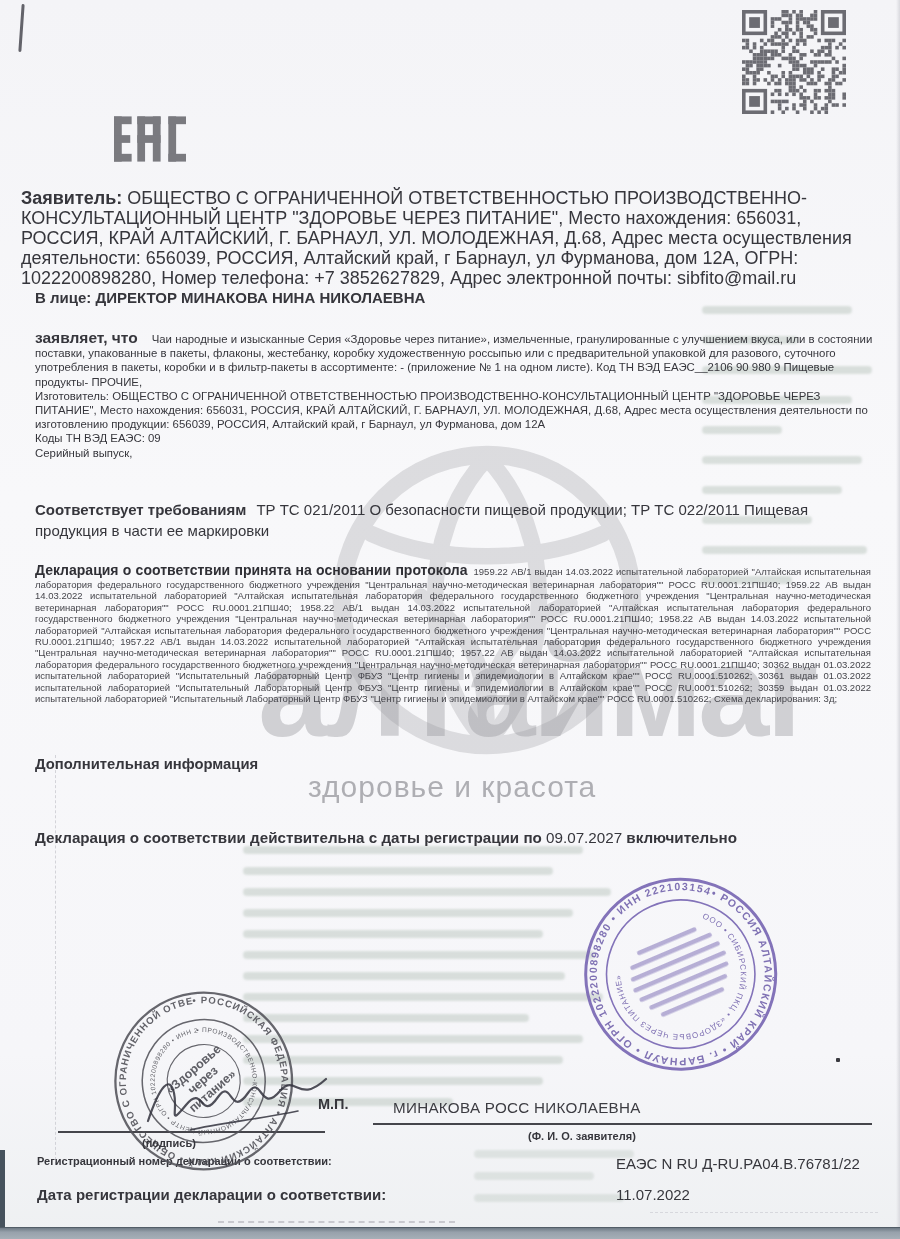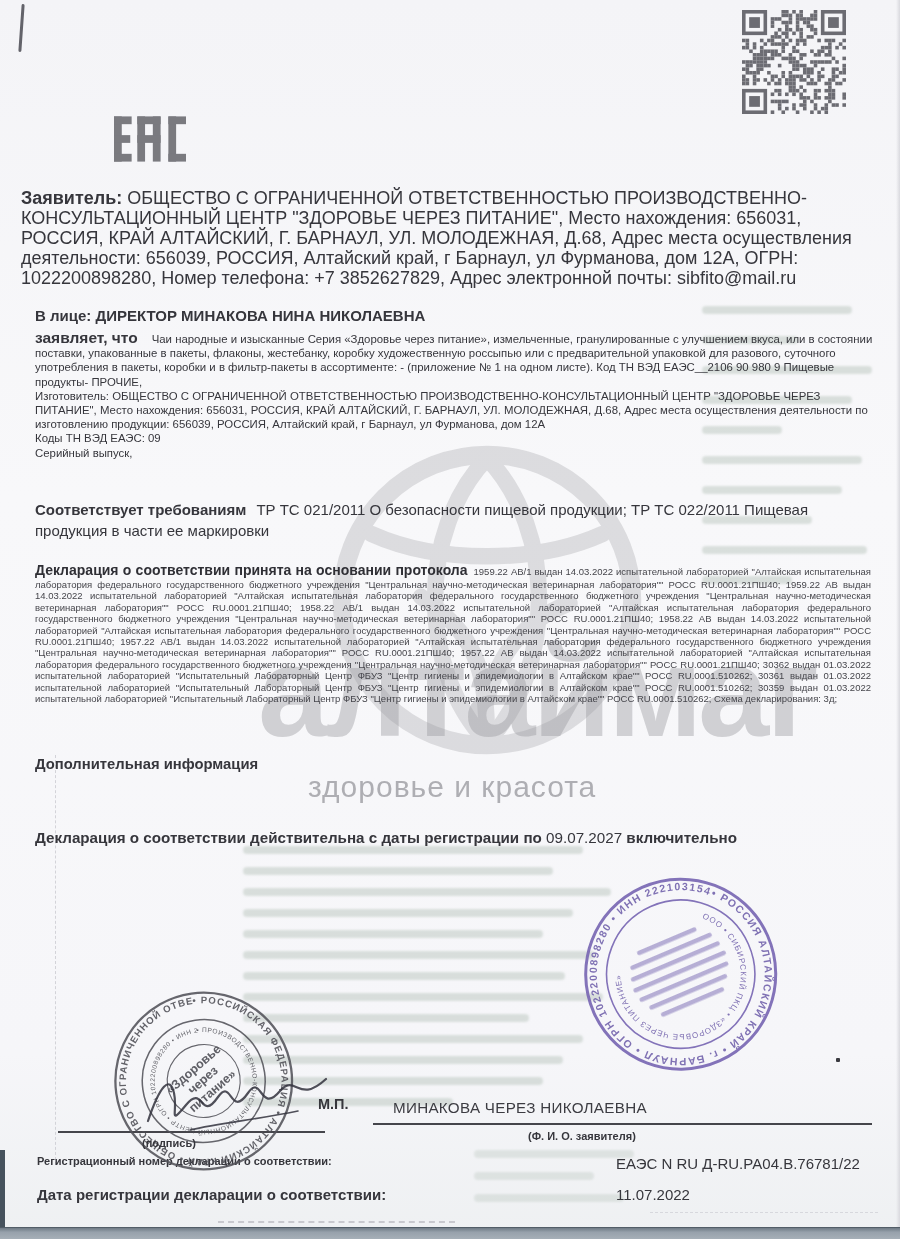--- a/index.html
+++ b/index.html
@@ -10,21 +10,21 @@
   }
   .abs{position:absolute;}
   .b{font-weight:bold;}
   
   .eac-logo{left:114px;top:116px;}
   .union-title{left:120px;top:119px;width:700px;text-align:center;font-size:15px;font-weight:bold;letter-spacing:.3px;color:#3a3a40;z-index:2;}
   .doc-title{left:120px;top:150px;width:700px;text-align:center;font-size:14.5px;font-weight:bold;letter-spacing:.3px;color:#3a3a40;z-index:2;}
   .qr{left:742px;top:10px;z-index:2;}
   
   .applicant{left:21px;top:188px;width:838px;font-size:18px;line-height:20px;z-index:2;}
-  .person{left:35px;top:307px;width:820px;font-size:15px;font-weight:bold;z-index:2;}
+  .person{left:35px;top:289px;width:820px;font-size:15px;font-weight:bold;z-index:2;}
   .declares{left:35px;top:331px;width:840px;font-size:11.4px;line-height:14.2px;z-index:2;}
   .declares .lead{font-size:15.5px;font-weight:bold;margin-right:14px;}
   .complies{left:35px;top:499px;width:802px;font-size:15px;line-height:21px;z-index:2;}
   .complies .lead{font-weight:bold;margin-right:10px;}
   .protocol{left:35px;top:562px;width:836px;font-size:9.5px;line-height:11.4px;text-align:justify;color:#45454b;z-index:2;}
   .protocol .lead{font-size:14px;font-weight:bold;color:#2f2f35;margin-right:6px;line-height:17px;}
   .additional{left:35px;top:756px;font-size:14.8px;font-weight:bold;z-index:2;}
   .validity{left:35px;top:822px;width:745px;font-size:15.2px;line-height:31px;font-weight:bold;z-index:2;}
   .validity .date{font-weight:normal;margin-top:12px;}
   
@@ -515,21 +515,21 @@
   </div>
 
   <div class="abs signature">
     <svg width="230" height="110" viewBox="0 0 230 110" fill="none" stroke="#33333e" stroke-width="2.2" stroke-linecap="round" opacity=".85">
       <path d="M18,86 C30,50 40,40 44,58 C48,76 38,92 56,70 C74,48 70,88 88,62 C102,42 100,84 118,58 C132,38 130,80 150,56 C166,38 168,70 196,44"></path>
       <path d="M60,95 C90,88 130,84 168,76" stroke-width="1.6"></path>
     </svg>
   </div>
 
   <div class="abs mp">М.П.</div>
-  <div class="abs name">МИНАКОВА ЧЕРЕЗ НИКОЛАЕВНА</div>
+  <div class="abs name">МИНАКОВА РОСС НИКОЛАЕВНА</div>
   <div class="abs name-line"></div>
   <div class="abs fio-caption">(Ф. И. О. заявителя)</div>
   <div class="abs sign-line"></div>
   <div class="abs sign-caption">(подпись)</div>
 
   <div class="abs reg-label1">Регистрационный номер декларации о соответствии:</div>
   <div class="abs reg-value1">ЕАЭС N RU Д-RU.РА04.В.76781/22</div>
   <div class="abs reg-label2">Дата регистрации декларации о соответствии:</div>
   <div class="abs reg-value2">11.07.2022</div>
 

